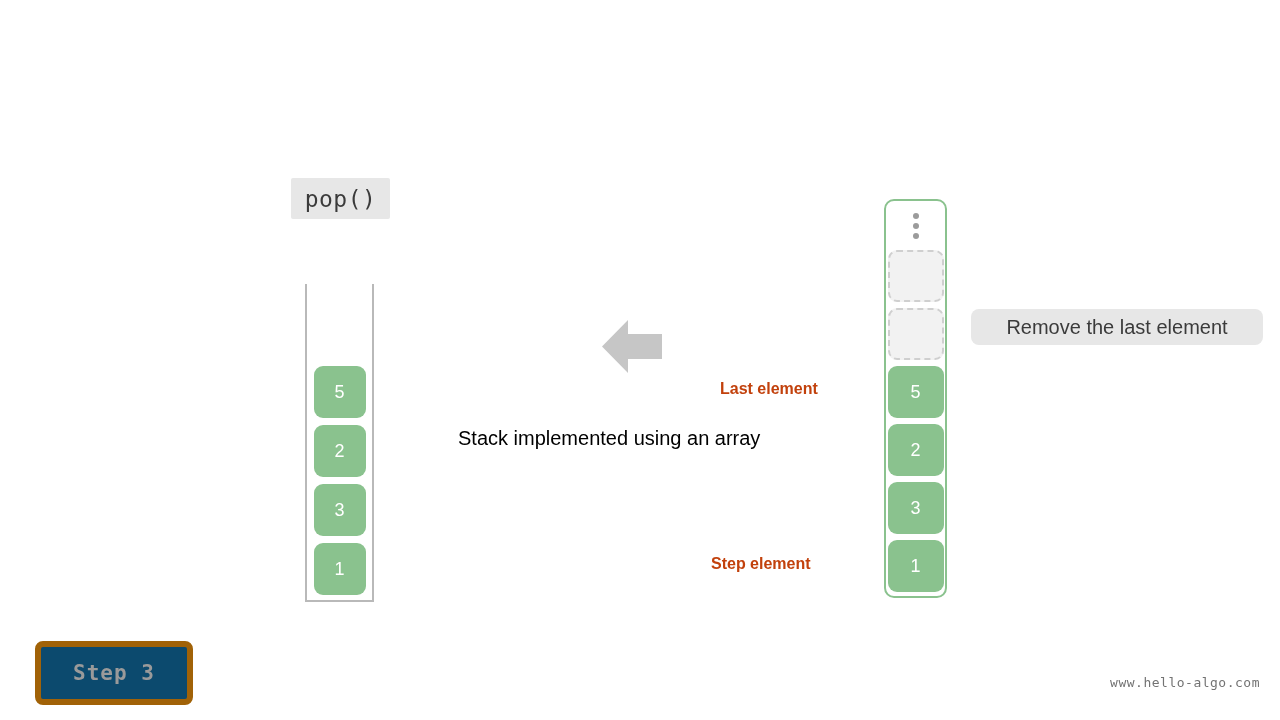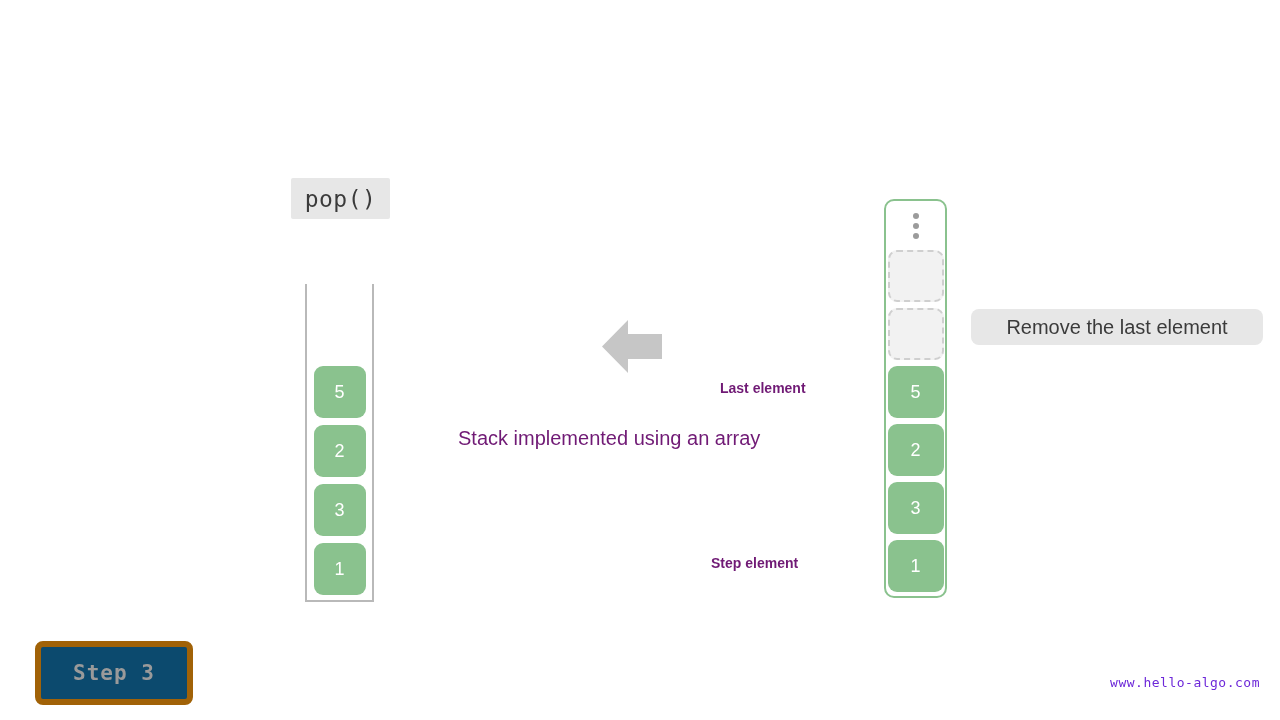--- a/index.html
+++ b/index.html
@@ -114,34 +114,34 @@
     display: block;
     width: 6px;
     height: 6px;
     border-radius: 50%;
     background: #9b9b9b;
   }
 
   
   .ann-bold {
     position: absolute;
-    font-size: 14px;
+    font-size: 16px;
     font-weight: bold;
-    color: #701a75;
+    color: #c2410c;
     white-space: nowrap;
   }
   #last-element-label { left: 720px; top: 380px; }
   #first-element-label { left: 711px; top: 555px; }
 
   .caption {
     position: absolute;
     left: 458px;
     top: 427px;
     font-size: 20px;
-    color: #701a75;
+    color: #000000;
     white-space: nowrap;
   }
 
   
   .callout {
     position: absolute;
     left: 971px;
     top: 309px;
     width: 292px;
     height: 36px;
@@ -184,21 +184,21 @@
     letter-spacing: 1px;
   }
 
   
   .watermark {
     position: absolute;
     right: 20px;
     top: 675px;
     font-family: "DejaVu Sans Mono", "Liberation Mono", monospace;
     font-size: 13px;
-    color: #6d28d9;
+    color: #737373;
     letter-spacing: 0.5px;
   }
 </style>
 </head>
 <body>
 
 <div class="op-label">pop()</div>
 
 <div class="stack-left">
   <div class="cell filled">5</div>

